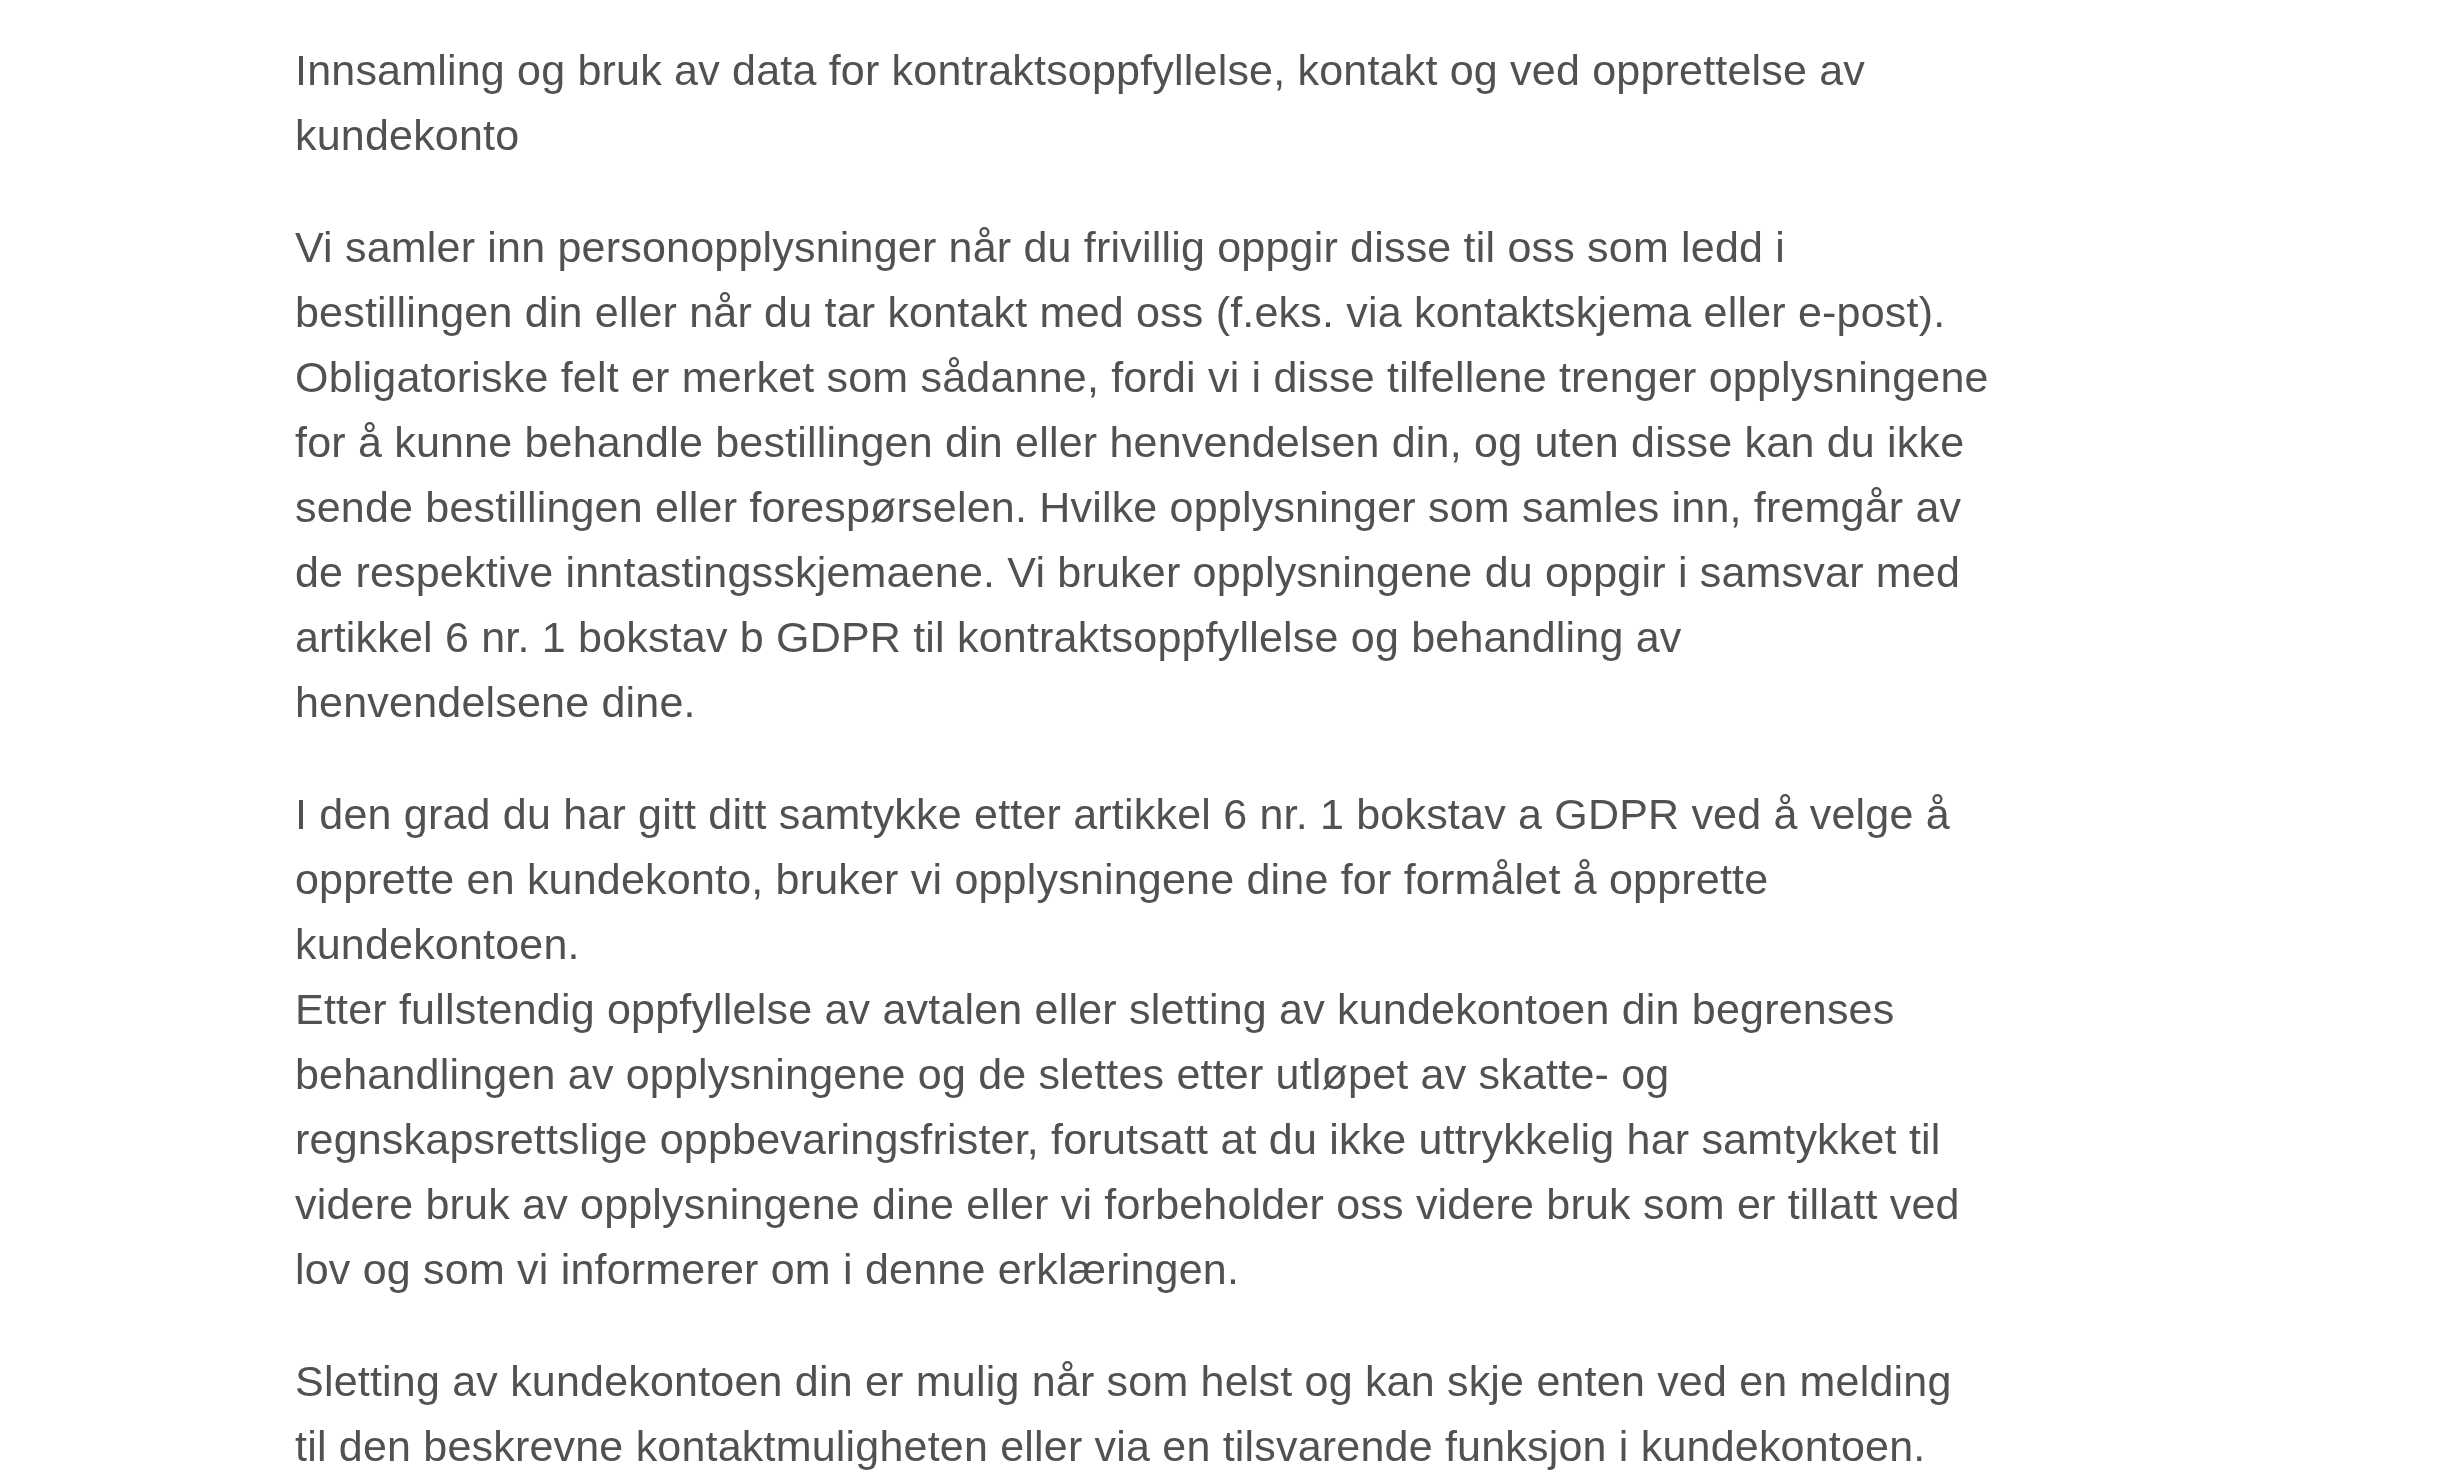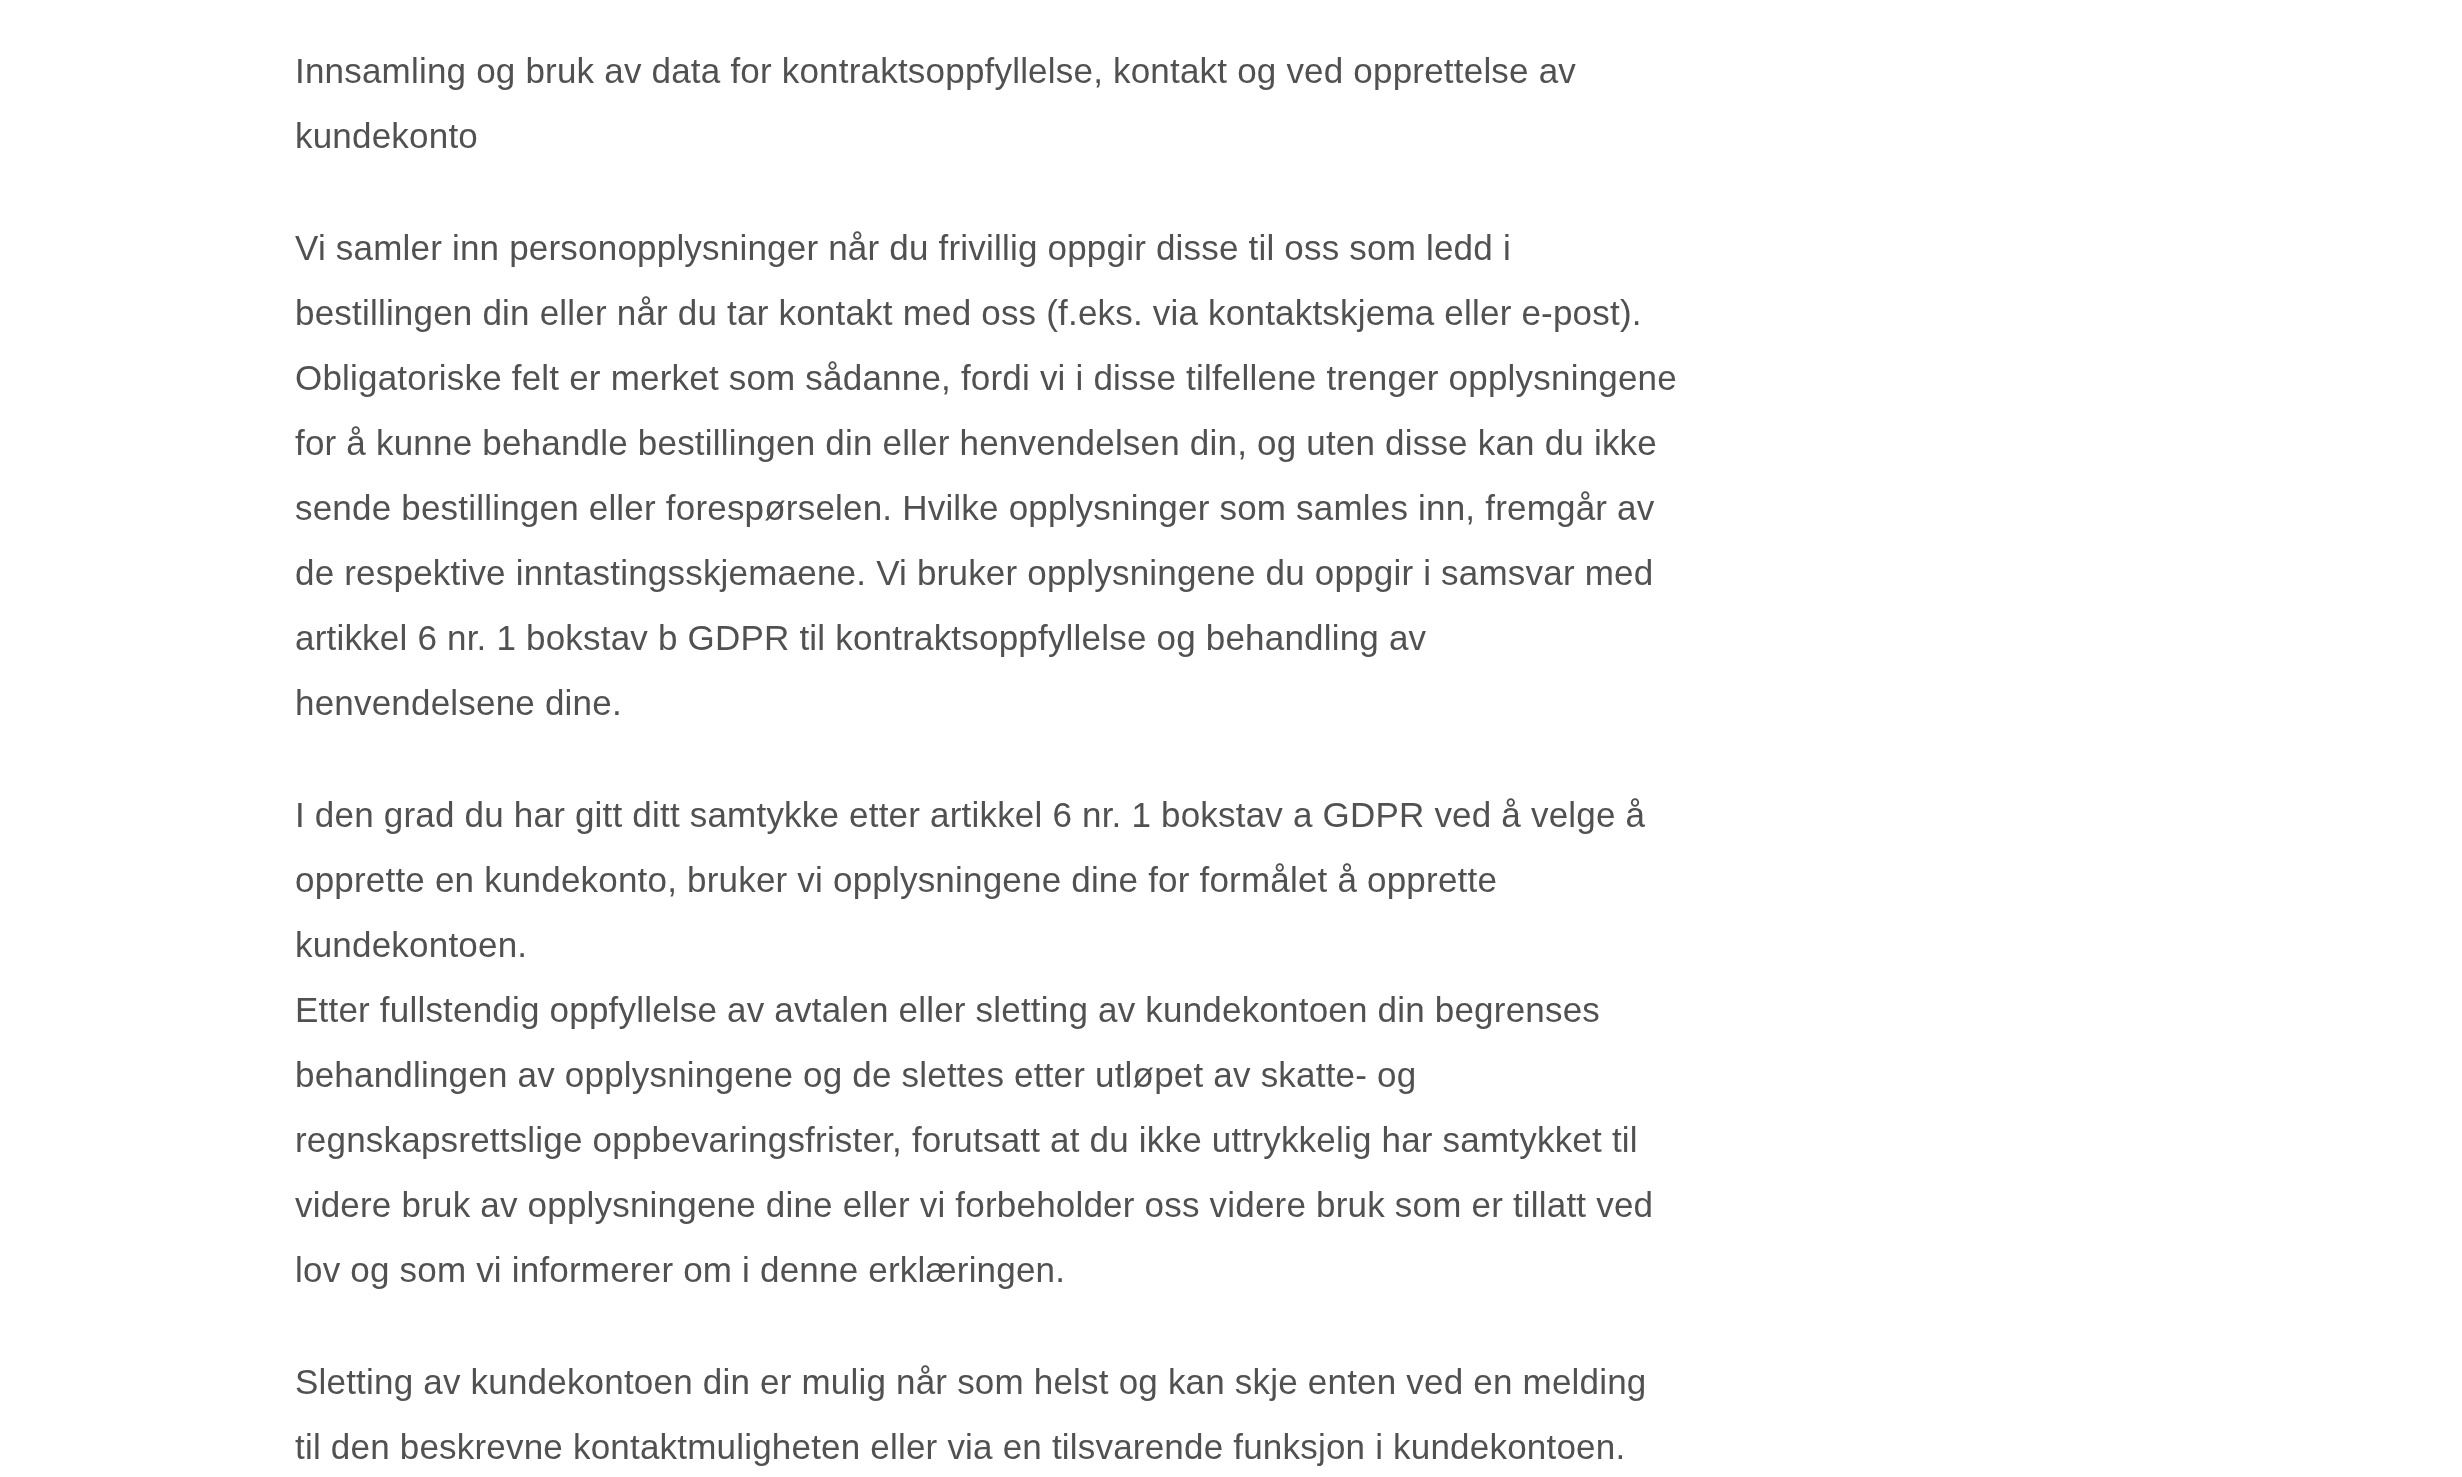--- a/index.html
+++ b/index.html
@@ -20,21 +20,21 @@
     width: 1933px;
     color: #515151;
     font-size: 43px;
     line-height: 65px;
     letter-spacing: 0.2px;
   }
   .document .title,
   .document .para {
     margin: 0 0 47px 0;
     padding: 0;
-    font-size: 35px;
+    font-size: 43px;
     font-weight: 400;
     line-height: 65px;
     white-space: nowrap;
   }
   .document .para:last-child {
     margin-bottom: 0;
   }
 </style>
 </head>
 <body style="background: rgb(255, 255, 255);">

